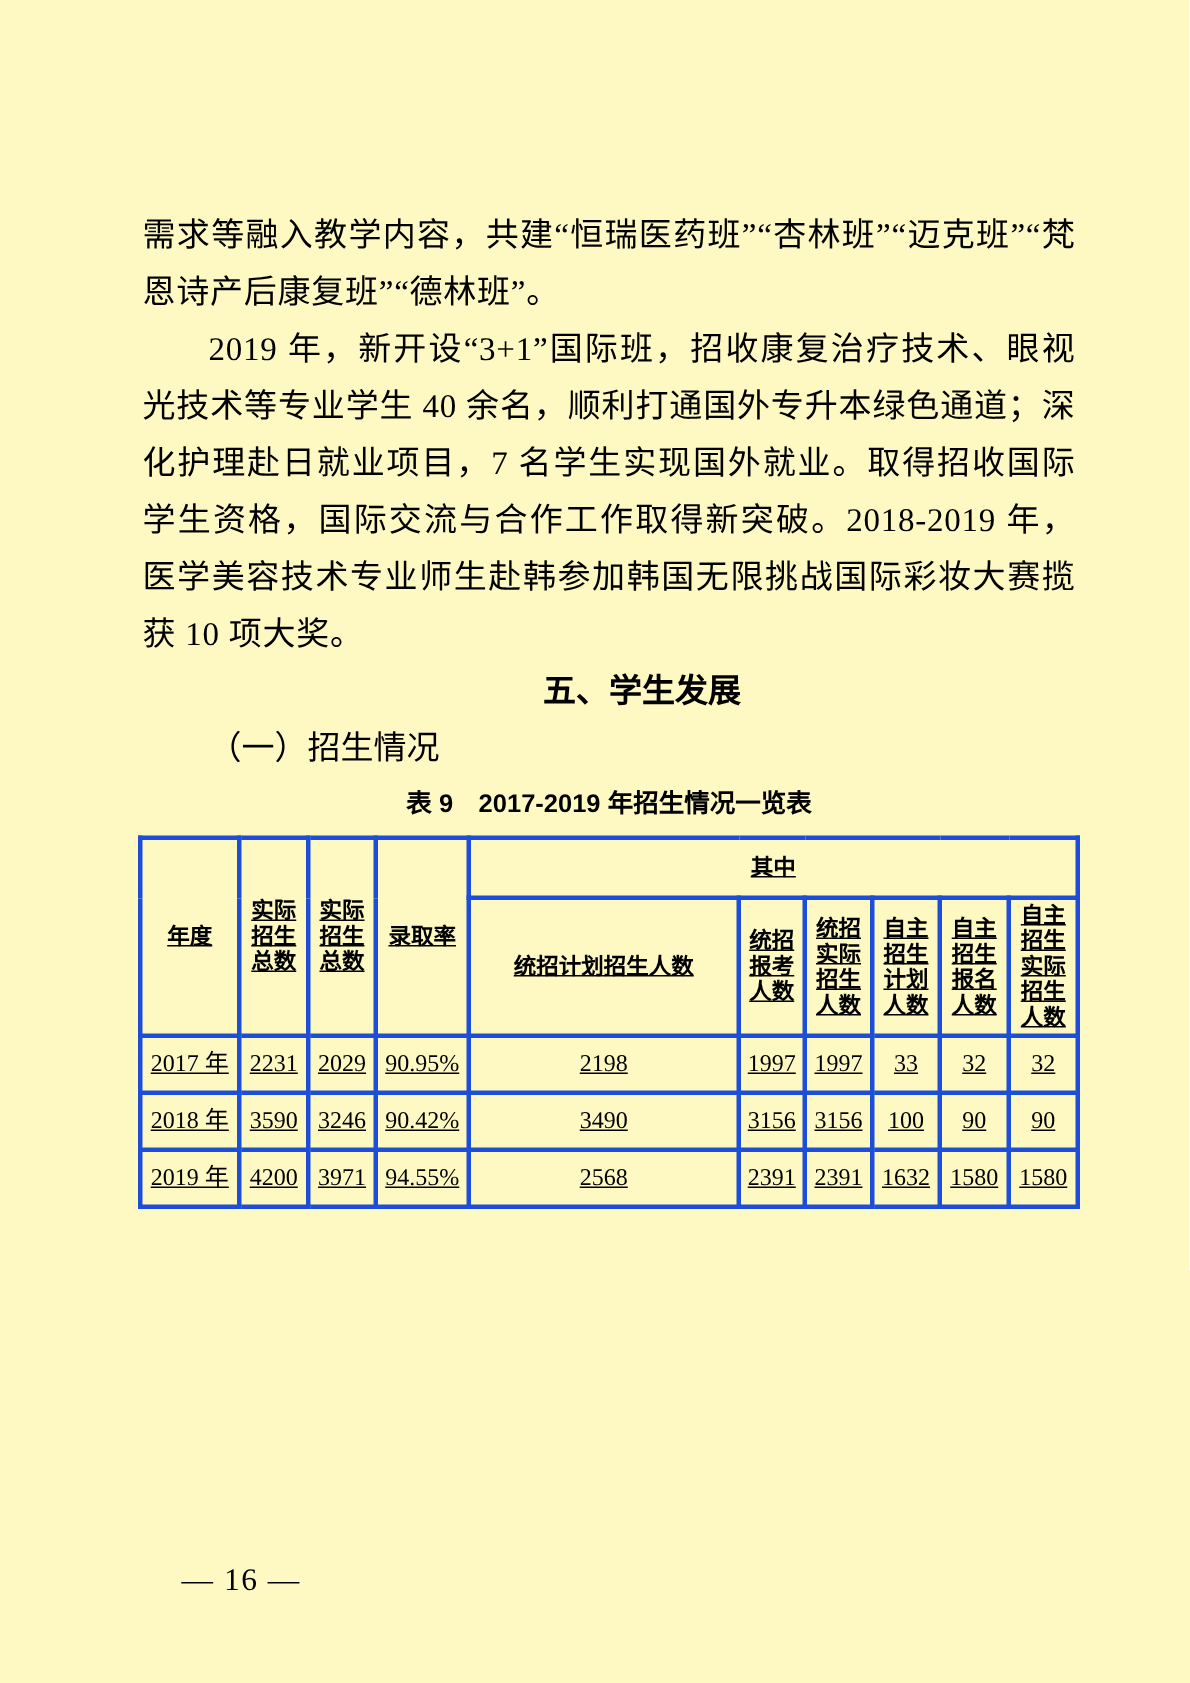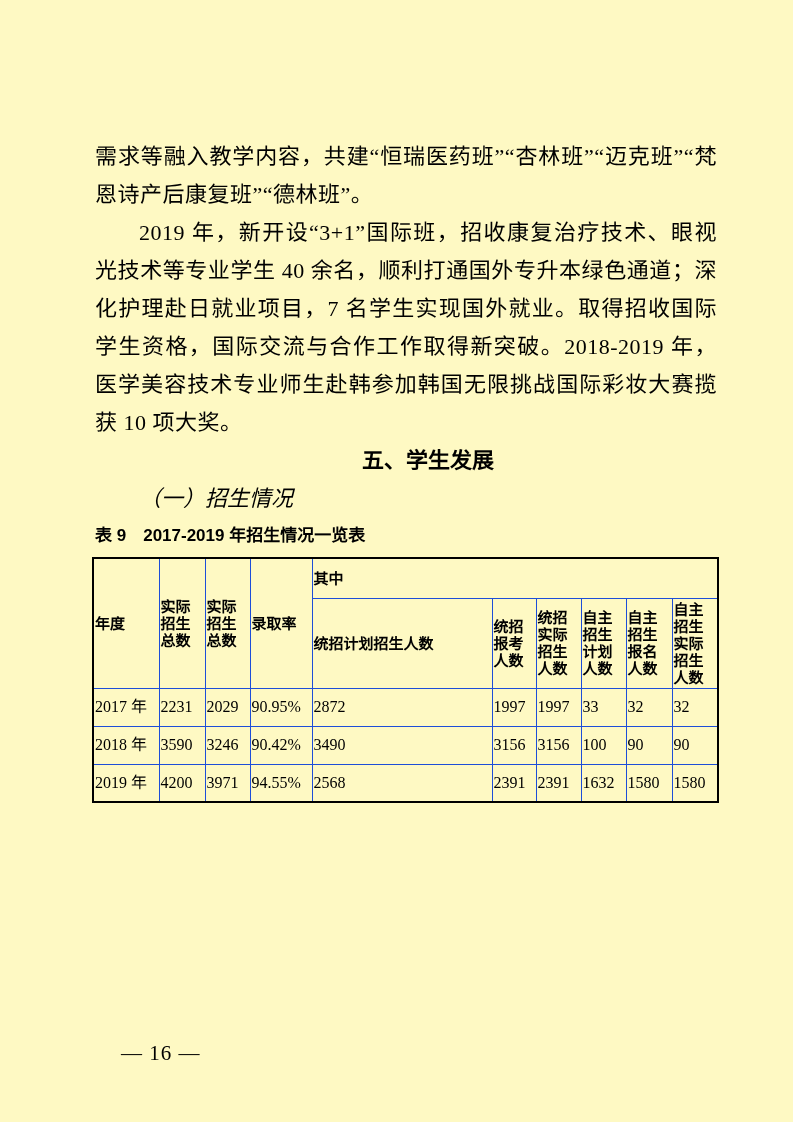--- a/index.html
+++ b/index.html
@@ -42,44 +42,44 @@
     font-family: "Liberation Sans", "DejaVu Sans", sans-serif;
     text-indent: 2em;
     text-align: center;
   }
   .sub-heading {
     margin: 0;
     font-size: 22px;
     line-height: 38px;
     font-weight: normal;
     text-indent: 2em;
-    font-style: italic;
   }
   .table-title {
     margin-top: 7px;
     margin-bottom: 10px;
     font-size: 17px;
     line-height: 22px;
     font-weight: bold;
-    text-align: left;
+    text-align: center;
     font-family: "Liberation Sans", "DejaVu Sans", sans-serif;
   }
   table.enroll-table {
     border-collapse: collapse;
     table-layout: fixed;
     width: 625px;
     margin-left: -3px;
     border: 2px solid #000000;
   }
   .enroll-table th,
   .enroll-table td {
-    border: 1px solid #1d4ed8;
-    text-align: left;
+    border: 3px solid #1d4ed8;
+    text-align: center;
     vertical-align: middle;
     overflow: hidden;
+    text-decoration: underline;
   }
   .enroll-table th {
     font-family: "Liberation Sans", "DejaVu Sans", sans-serif;
     font-weight: bold;
     font-size: 15px;
     line-height: 17px;
     padding: 2px 1px;
   }
   .enroll-table td {
     font-size: 16px;
@@ -154,21 +154,21 @@
           <th>自主招生报名人数</th>
           <th>自主招生实际招生人数</th>
         </tr>
       </thead>
       <tbody>
         <tr>
           <td>2017 年</td>
           <td>2231</td>
           <td>2029</td>
           <td>90.95%</td>
-          <td>2872</td>
+          <td>2198</td>
           <td>1997</td>
           <td>1997</td>
           <td>33</td>
           <td>32</td>
           <td>32</td>
         </tr>
         <tr>
           <td>2018 年</td>
           <td>3590</td>
           <td>3246</td>

